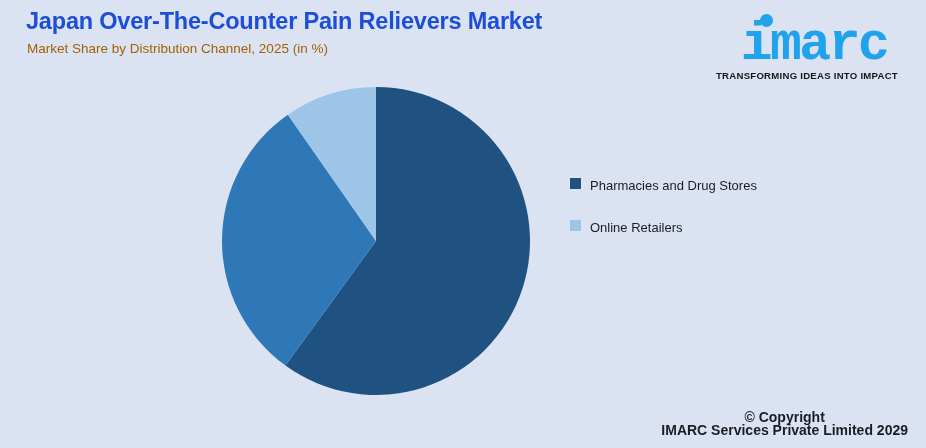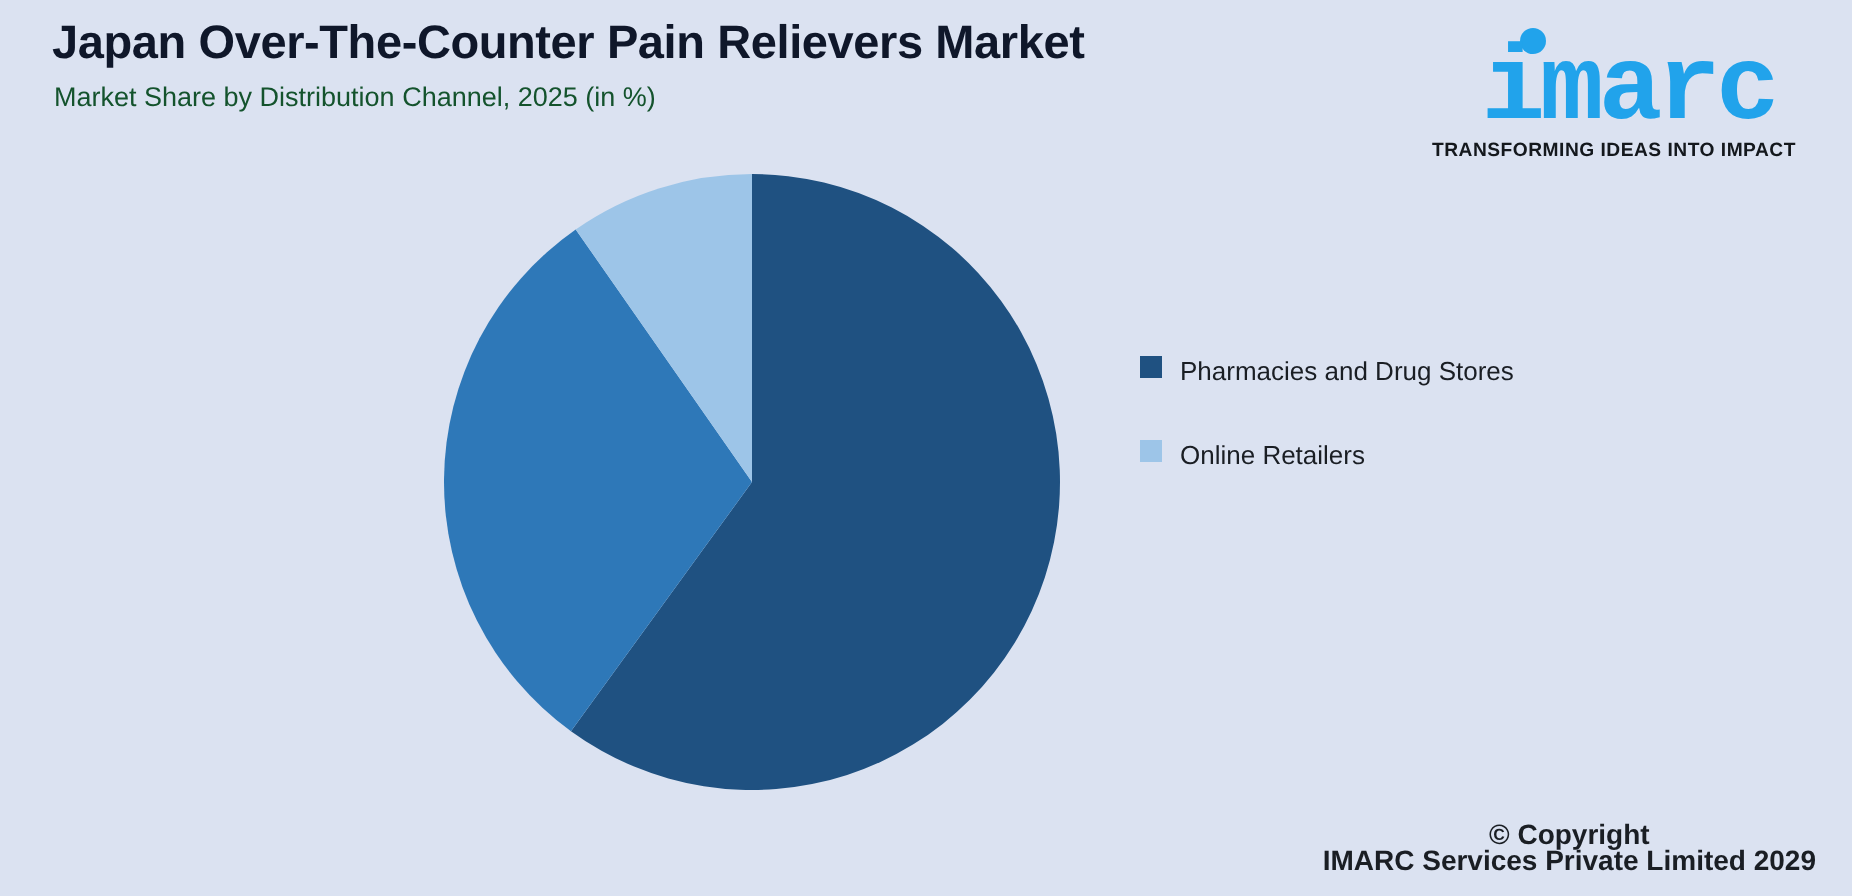--- a/index.html
+++ b/index.html
@@ -21,31 +21,31 @@
     height: 448px;
   }
 
   
   .title {
     position: absolute;
     left: 26px;
     top: 8px;
     font-size: 23.5px;
     font-weight: bold;
-    color: #0f172a;
+    color: #1d4ed8;
     letter-spacing: -0.2px;
     white-space: nowrap;
   }
   .subtitle {
     position: absolute;
     left: 27px;
     top: 41px;
     font-size: 13.5px;
     font-weight: normal;
-    color: #14532d;
+    color: #a16207;
     white-space: nowrap;
   }
 
   
   .logo-block {
     position: absolute;
     right: 14px;
     top: 6px;
     width: 196px;
     height: 78px;

